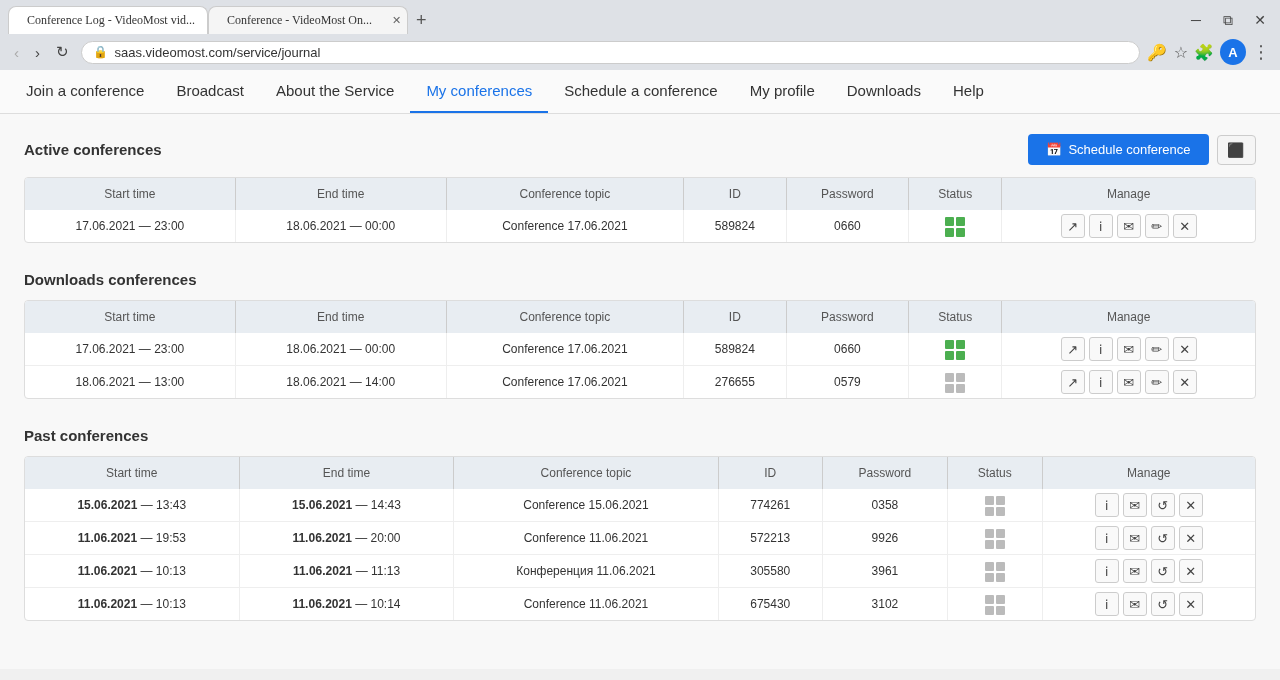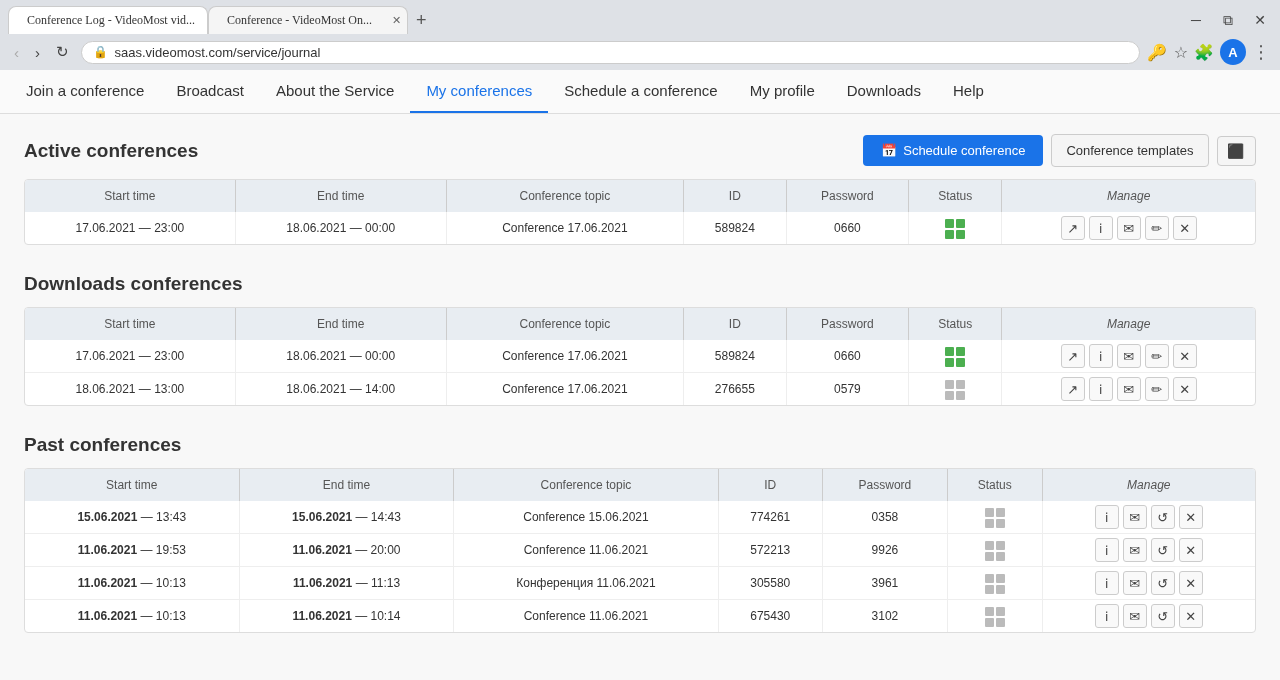--- a/index.html
+++ b/index.html
@@ -35,33 +35,33 @@
     
     .nav-bar { display: flex; align-items: center; border-bottom: 1px solid #ddd; padding: 0 10px; background: #fafafa; }
     .nav-item { padding: 12px 16px; cursor: pointer; font-size: 15px; color: #333; text-decoration: none; white-space: nowrap; border-bottom: 2px solid transparent; }
     .nav-item.active { border-bottom: 2px solid #1a73e8; color: #1a73e8; }
 
     
     .main-area { padding: 20px 24px; background: #f8f8f8; min-height: 500px; }
 
     
     .section-header { display: flex; align-items: center; justify-content: space-between; margin-bottom: 12px; }
-    .section-title { font-size: 19px; font-weight: bold; color: #333; }
+    .section-title { font-size: 15px; font-weight: bold; color: #333; }
     .section-actions { display: flex; gap: 8px; align-items: center; }
 
     .btn-schedule { background: #1a73e8; color: #fff; border: none; padding: 8px 18px; border-radius: 4px; cursor: pointer; font-size: 13px; display: flex; align-items: center; gap: 6px; }
     .btn-templates { background: #f5f5f5; color: #333; border: 1px solid #ccc; padding: 8px 14px; border-radius: 4px; cursor: pointer; font-size: 13px; }
     .btn-icon { background: #f5f5f5; border: 1px solid #ccc; padding: 6px 10px; border-radius: 4px; cursor: pointer; font-size: 14px; }
 
     
     .table-container { background: #fff; border: 1px solid #ddd; border-radius: 4px; margin-bottom: 12px; overflow: hidden; }
     table { width: 100%; border-collapse: collapse; }
     thead tr { background: #e8edf2; }
     thead th { padding: 9px 12px; font-size: 12px; color: #555; font-weight: normal; border-right: 1px solid #ccc; text-align: center; }
-    thead th:last-child { border-right: none; font-style: italic; }
+    thead th:last-child { border-right: none; }
     tbody tr { border-bottom: 1px solid #eee; }
     tbody tr:last-child { border-bottom: none; }
     tbody td { padding: 4px 12px; text-align: center; vertical-align: middle; border-right: 1px solid #eee; font-size: 12px; }
     tbody td:last-child { border-right: none; }
 
     
     .status-grid { display: inline-grid; grid-template-columns: 1fr 1fr; gap: 2px; width: 20px; height: 20px; }
     .status-grid .cell { border-radius: 1px; }
     .status-grid .cell.green { background: #4caf50; }
     .status-grid .cell.gray { background: #bbb; }
@@ -130,21 +130,20 @@
     <div class="main-area">
 
       <div class="section">
         <div class="section-header">
           <span class="section-title">Active conferences</span>
           <div class="section-actions">
             <button class="btn-schedule">
               <span>📅</span>
               <span>Schedule conference</span>
             </button>
-            <button class="btn-templates">Conference templates</button>
             <button class="btn-icon">⬛</button>
           </div>
         </div>
         <div class="table-container">
           <table>
             <thead>
               <tr>
                 <th>Start time</th>
                 <th>End time</th>
                 <th>Conference topic</th>

